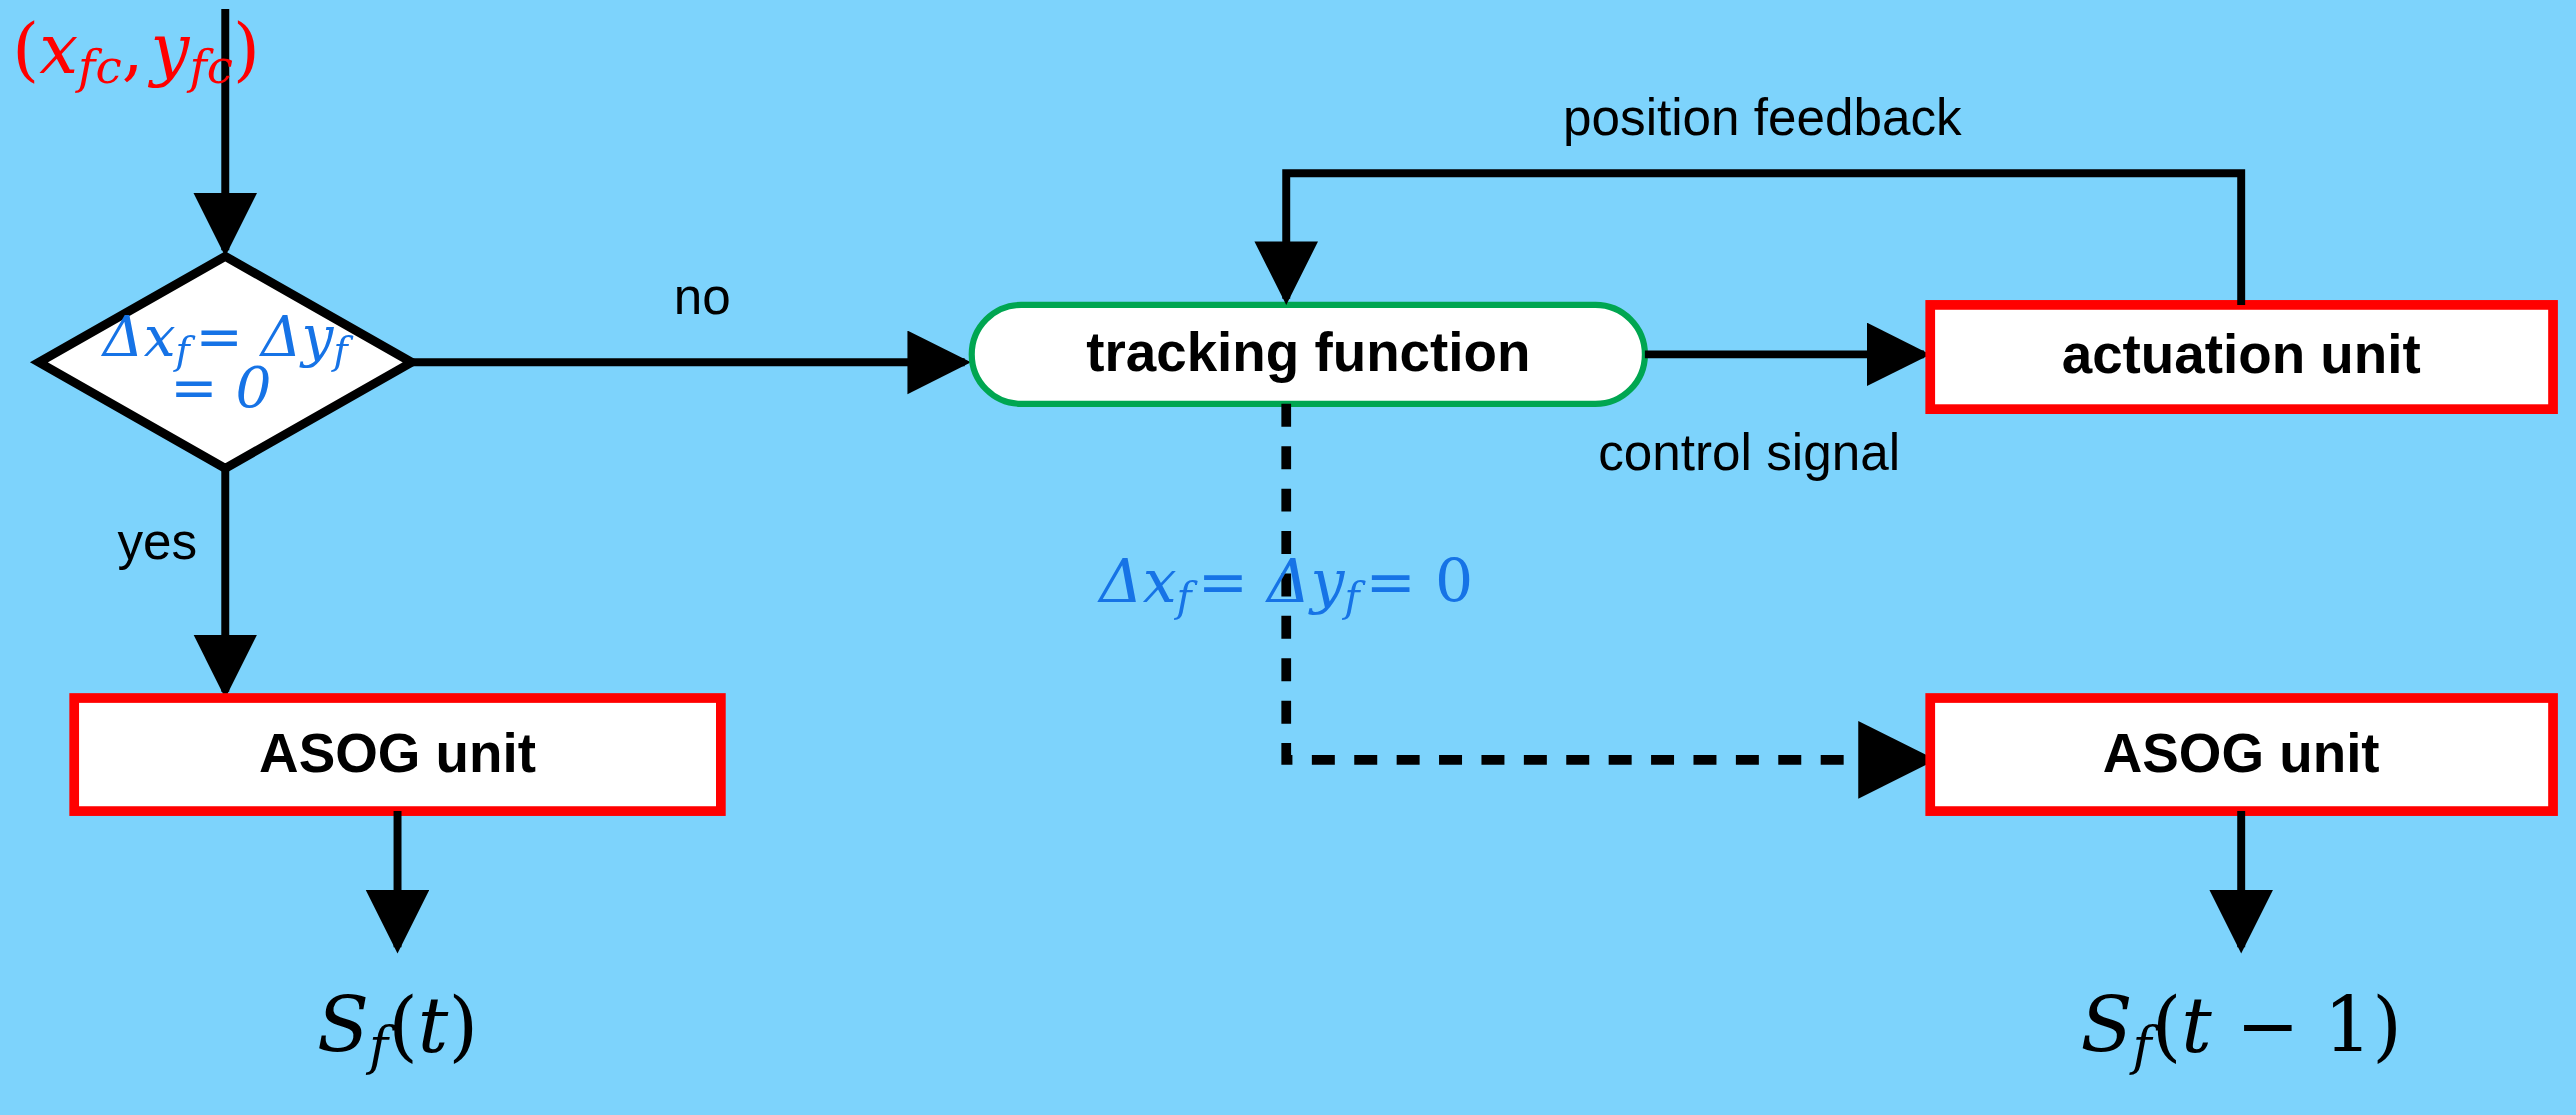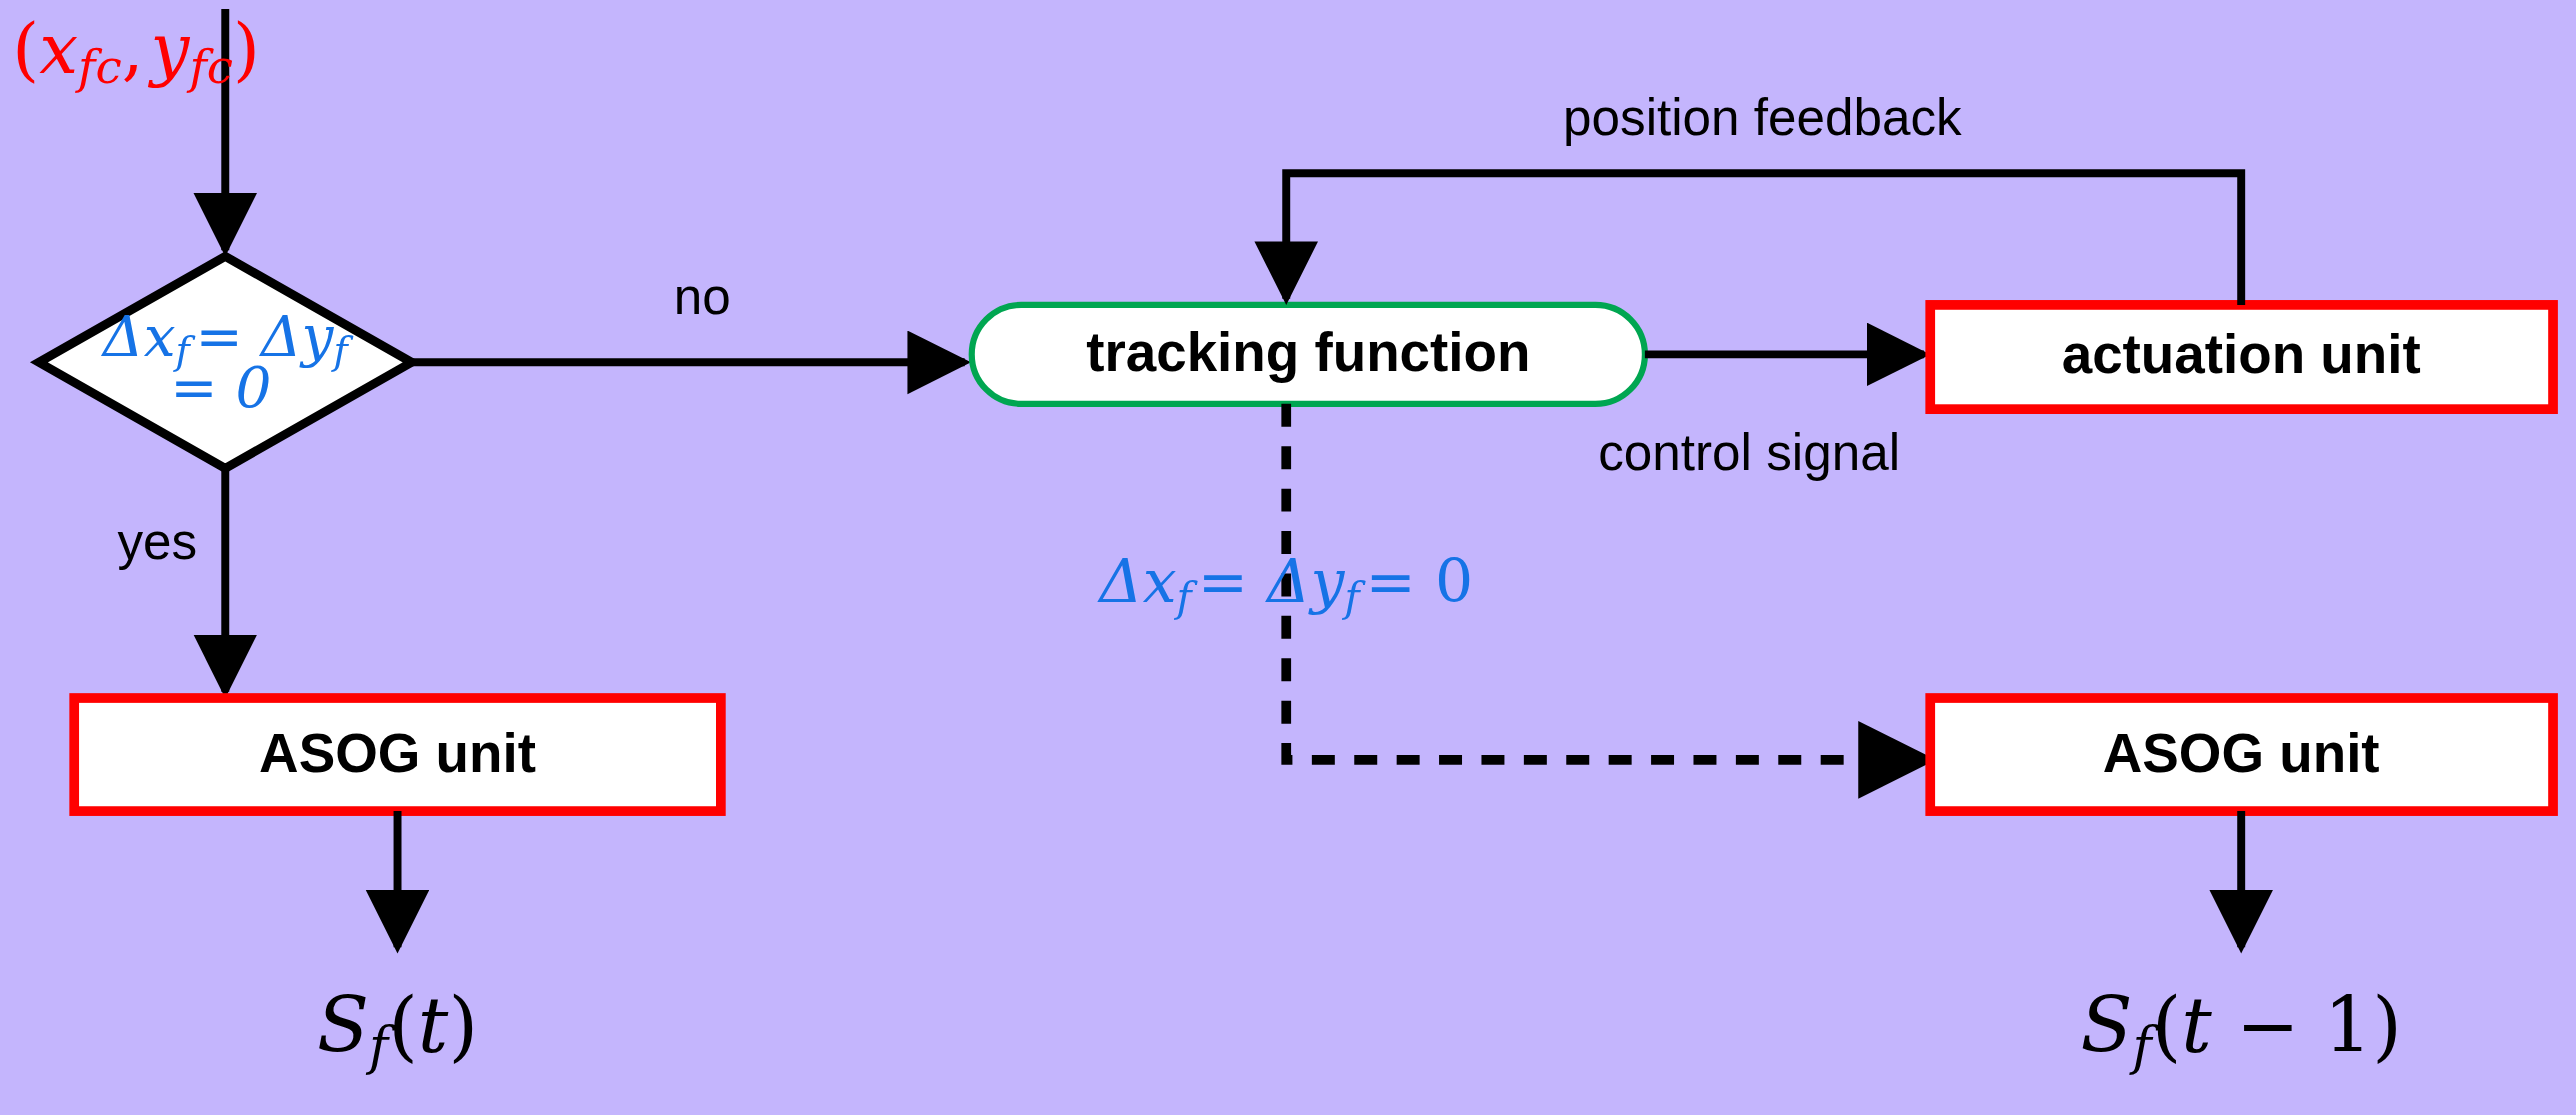--- a/index.html
+++ b/index.html
@@ -10,21 +10,21 @@
   body {
     width: 2576px;
     height: 1116px;
     overflow: hidden;
     font-family: "Liberation Sans", sans-serif;
   }
   #diagram-root {
     position: relative;
     width: 2576px;
     height: 1116px;
-    background: #c4b5fd;
+    background: #7dd3fc;
   }
   svg.diagram-canvas {
     position: absolute;
     left: 0;
     top: 0;
     width: 2576px;
     height: 1116px;
   }
   .node-label {
     font-family: "Liberation Sans", sans-serif;

